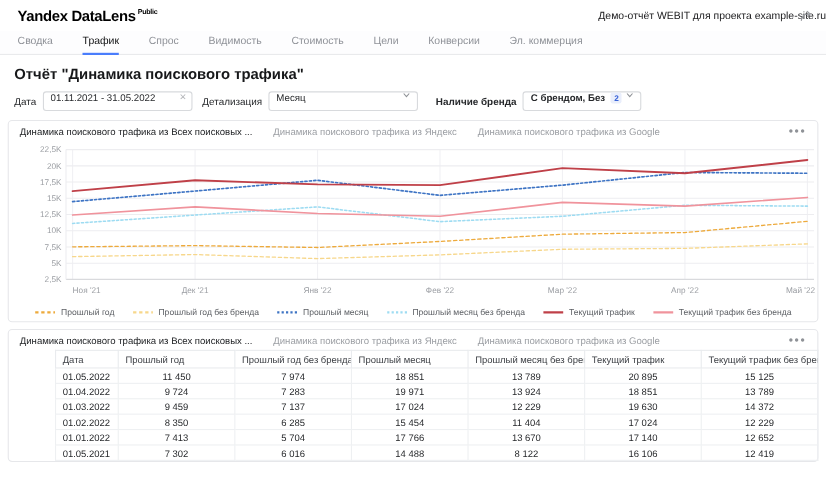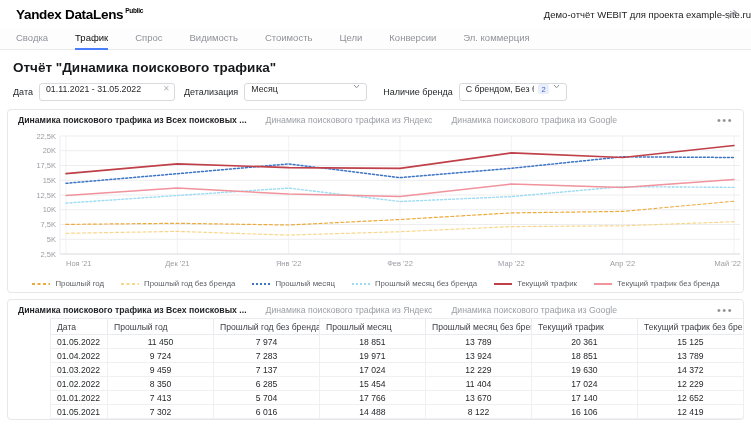--- a/index.html
+++ b/index.html
@@ -20,33 +20,33 @@
   .tab { font-size:9.5px; color:#8f9298; padding-bottom:6px; cursor:pointer; white-space:nowrap; }
   .tab.active { color:#0d0e0f; font-weight:normal; border-bottom:2px solid #4a7dfc; margin-bottom:-1px; padding-bottom:5px; }
   
   .report-title { font-size:13.5px; font-weight:bold; margin:10px 16px 8px 13px; }
   .filters { display:flex; align-items:center; margin:0 0 8px 13px; }
   .filter { display:flex; align-items:center; }
   .filter-label { font-size:9px; color:#26282b; margin-right:6px; white-space:nowrap; }
   .control { display:flex; align-items:flex-start; border:1px solid #d8dadd; border-radius:3px; height:18px; background:#fff; padding:0 6px; font-size:8.8px; color:#26282b; cursor:pointer; }
   .control .val { flex:1; white-space:nowrap; overflow:hidden; border:none; outline:none; font:inherit; color:inherit; padding:0; background:transparent; }
   .ctl-date { width:136px; }
-  .ctl-detail { width:123px; margin-right:0; }
+  .ctl-detail { width:136px; margin-right:0; }
   .ctl-brand { width:108px; }
   .gap1 { margin-left:9px; }
-  .gap2 { margin-left:16px; }
+  .gap2 { margin-left:16px;font-weight:bold; }
   .clear-x { color:#b4b6ba; font-size:8px; margin-left:4px; }
   .chev { margin-left:4px; display:flex; align-items:center; }
   .count-badge { background:#e9eefb; color:#3a64d8; font-size:7.5px; border-radius:2px; padding:0.5px 3px; margin-left:4px; }
   
   .widget { margin:0 7px; border:1px solid #e6e7ea; border-radius:4px; background:#fff; }
   .chart-widget { margin-bottom:6px; padding-bottom:2px; }
   .widget-head { display:flex; align-items:center; gap:19px; padding:5px 10px 3px 10px; }
   .wtab { font-size:8.7px; color:#9b9ea3; white-space:nowrap; cursor:pointer; }
-  .wtab.active { color:#222427; font-weight:bold; }
+  .wtab.active { color:#222427; font-weight:normal; }
   .menu-dots { margin-left:auto; color:#8f9297; font-size:11px; letter-spacing:1.5px; cursor:pointer; line-height:6px; }
   .chart-area svg { display:block; }
   .legend { display:flex; justify-content:center; align-items:center; gap:16px; height:13px; margin-top:1px; }
   .legend-item { display:flex; align-items:center; gap:4px; cursor:pointer; }
   .legend-item span { font-size:7.8px; color:#5b5e63; white-space:nowrap; }
   
   .dl-table { border-collapse:collapse; margin-left:42px; width:694px; table-layout:fixed; font-size:8.6px; }
   .dl-table th { font-weight:normal; color:#3e4146; text-align:left; border:1px solid #e9ebee; padding:2.5px 6px; white-space:nowrap; overflow:hidden; }
   .dl-table td { border:1px solid #eef0f2; color:#26282b; padding:1.5px 6px; white-space:nowrap; overflow:hidden; }
   .dl-table td.num { text-align:center; }
@@ -232,21 +232,21 @@
           <th>Текущий трафик без бренда</th>
         </tr>
       </thead>
       <tbody>
         <tr>
           <td class="">01.05.2022</td>
           <td class="num">11 450</td>
           <td class="num">7 974</td>
           <td class="num">18 851</td>
           <td class="num">13 789</td>
-          <td class="num">20 361</td>
+          <td class="num">20 895</td>
           <td class="num">15 125</td>
         </tr>
         <tr>
           <td class="">01.04.2022</td>
           <td class="num">9 724</td>
           <td class="num">7 283</td>
           <td class="num">19 971</td>
           <td class="num">13 924</td>
           <td class="num">18 851</td>
           <td class="num">13 789</td>

